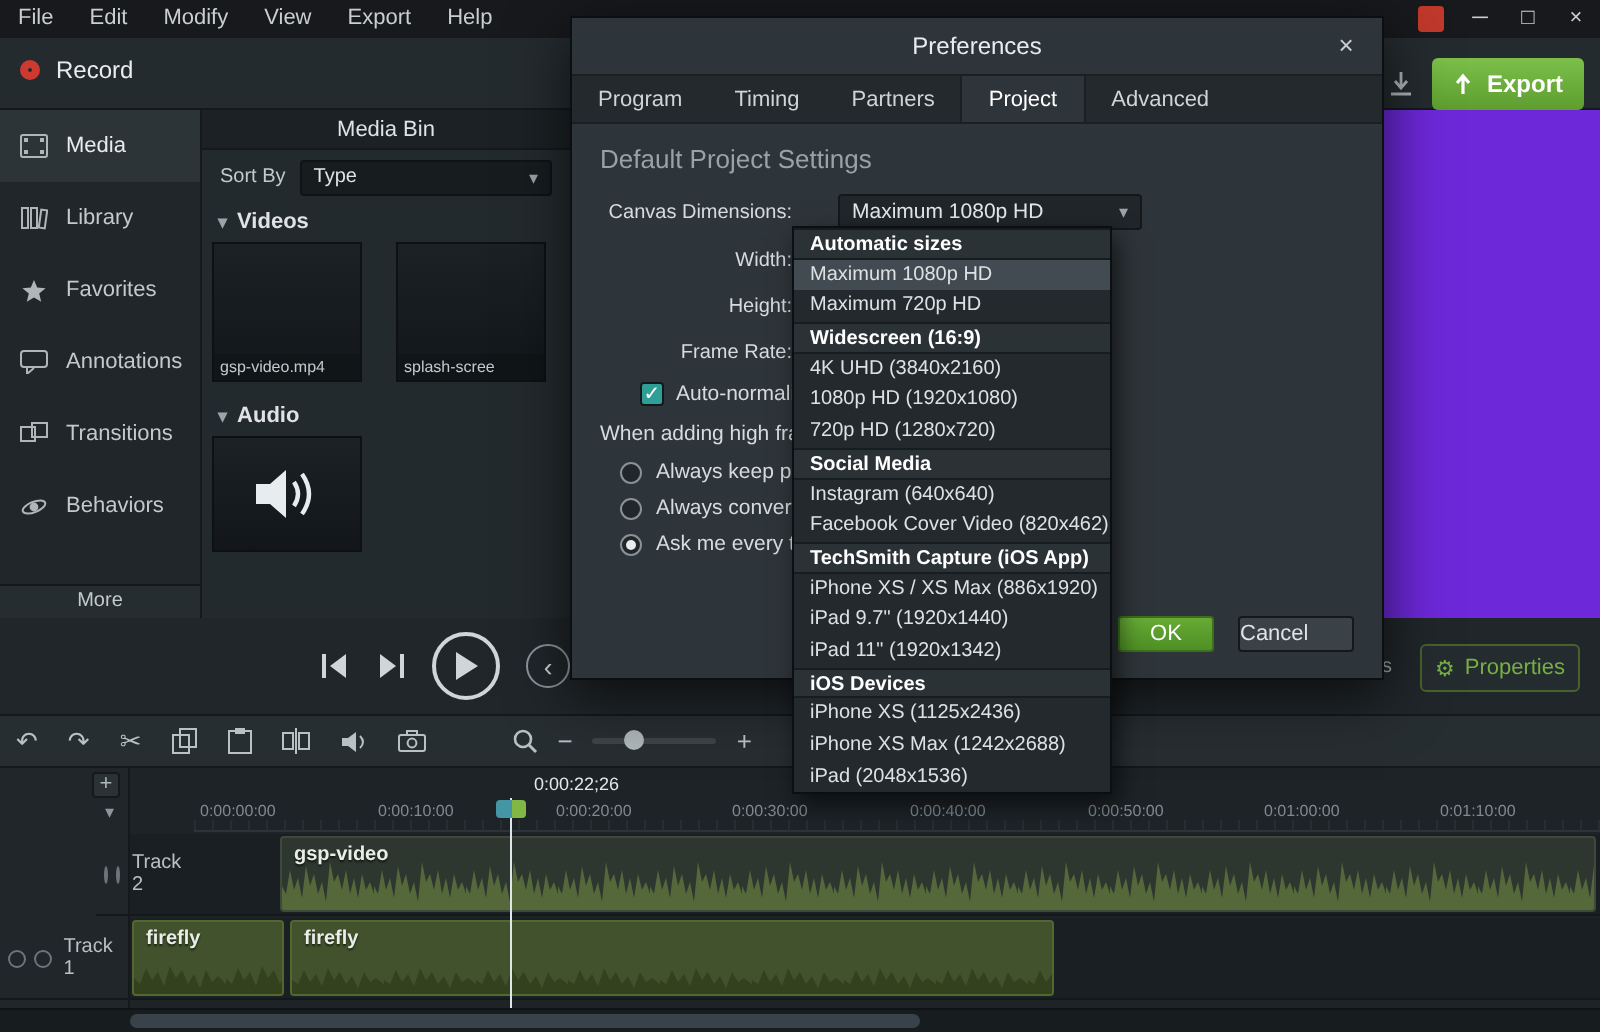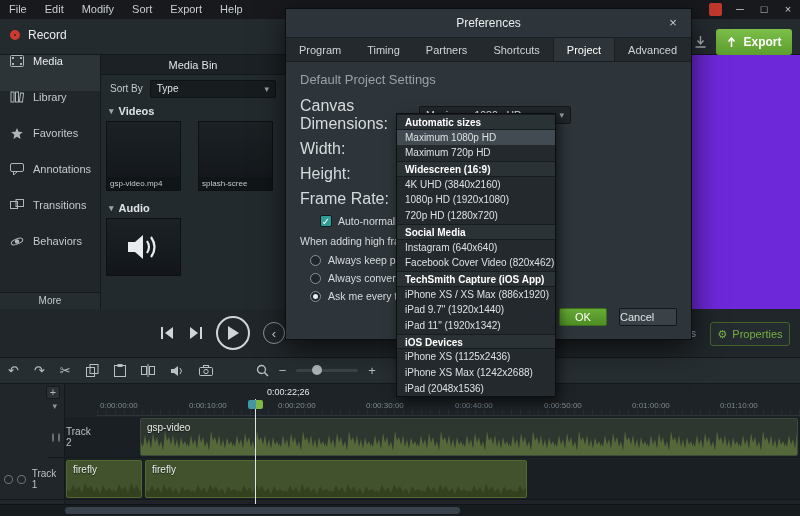--- a/index.html
+++ b/index.html
@@ -18,21 +18,21 @@
   
   .record-row { position:absolute; top:19px; left:0; right:0; height:36px; background:#242b2f; border-bottom:1px solid #15191c; z-index:3; }
   .record-btn { position:absolute; left:10px; top:9px; display:flex; align-items:center; gap:8px; font-size:12px; color:#e8ecee; }
   .record-dot { width:10px; height:10px; border:4px solid #cf3a30; border-radius:50%; }
   .arrow-btn { position:absolute; right:90px; top:11px; width:20px; height:24px; display:flex; align-items:center; justify-content:center; }
   .export-btn { position:absolute; right:8px; top:10px; width:76px; height:26px; border-radius:3px;
     background:linear-gradient(#7cbf4a,#5d9e2e); border:1px solid #47802１; color:#fff; font-size:12px; font-weight:bold;
     display:flex; align-items:center; justify-content:center; gap:6px; }
   
   .sidebar { position:absolute; top:55px; left:0; width:100px; height:237px; background:#20262a; z-index:2; }
-  .sidebar-item { height:36px; display:flex; align-items:flex-start; gap:9px; padding-left:10px; font-size:11px; color:#c3cacd; }
+  .sidebar-item { height:36px; display:flex; align-items:center; gap:9px; padding-left:10px; font-size:11px; color:#c3cacd; }
   .sidebar-item.active { background:#2d3438; color:#e8ecee; }
   .more-bar { position:absolute; top:292px; left:0; width:130px; height:17px; background:#262d31; border-top:1px solid #15191c; z-index:2;
     font-size:10px; color:#c3cacd; }
   .more-label { position:absolute; left:0; width:100px; text-align:center; line-height:16px; }
   .more-plus { position:absolute; right:6px; top:0; line-height:16px; font-size:12px; color:#aeb6ba; }
   
   .media-bin { position:absolute; top:55px; left:100px; width:185px; height:254px; background:#232a2e; border-left:1px solid #15191c; z-index:2; }
   .bin-header { height:20px; background:#1b2124; border-bottom:1px solid #15191c; text-align:center; font-size:11px; color:#dfe3e5; line-height:20px; }
   .sort-row { height:27px; display:flex; align-items:center; gap:7px; padding:0 9px; font-size:10px; color:#c3cacd; }
   .sort-select { flex:1; height:18px; background:#171c1f; border:1px solid #0f1315; border-radius:2px; display:flex; align-items:center; justify-content:space-between; padding:0 6px; font-size:10px; color:#dfe3e5; }
@@ -60,21 +60,21 @@
   .timeline { position:absolute; top:384px; left:0; right:0; bottom:0; background:#1d2327; }
   .tl-gutter { position:absolute; left:0; top:0; width:65px; bottom:12px; background:#20262a; border-right:1px solid #15191c; z-index:3; }
   .gutter-plus { position:absolute; right:4px; top:2px; width:14px; height:13px; background:#2b3236; border:1px solid #15191c; border-radius:2px; color:#aeb6ba; font-size:11px; line-height:11px; text-align:center; }
   .gutter-chevron { position:absolute; right:7px; top:17px; color:#8d969b; font-size:9px; }
   .gutter-track { position:absolute; left:0; right:0; height:41px; border-bottom:1px solid #15191c; display:flex; align-items:center; gap:4px; padding-left:4px; }
   .toggle-dot { width:9px; height:9px; border:1px solid #6b7479; border-radius:50%; }
   .track-name { font-size:10px; color:#b9c1c5; margin-left:2px; }
   .ruler { position:absolute; left:65px; right:0; top:15px; height:17px; border-bottom:1px solid #2c3438;
     background:repeating-linear-gradient(90deg, #262e33 0 1px, transparent 1px 9px); background-size:100% 5px; background-position:0 100%; background-repeat:no-repeat;margin-left:32px; }
   .ruler-label { position:absolute; top:2px; font-size:8px; color:#7f8a90; white-space:nowrap; }
-  .track-row { position:absolute; left:65px; right:0; height:41px; background:#1a1f23; border-bottom:1px solid #14181b; }
+  .track-row { position:absolute; left:65px; right:0; height:41px; background:#1a1f23; border-bottom:1px solid #14181b;font-weight:bold; }
   .track2 { top:33px; } .track1 { top:75px; }
   .gut2 { top:33px;margin-left:48px; } .gut1 { top:75px; }
   .clip { position:absolute; top:1px; bottom:1px; border-radius:2px; overflow:hidden; }
   .clip-gsp { left:75px; right:2px; background:#2e3630; border:1px solid #3d4a39; }
   .clip-ff1 { left:1px; width:76px; background:#41522c; border:1px solid #52682f; }
   .clip-ff2 { left:80px; width:382px; background:#41522c; border:1px solid #52682f; }
   .clip-label { position:absolute; top:3px; left:6px; font-size:10px; color:#e9eee9; z-index:2; text-shadow:0 1px 1px rgba(0,0,0,.6); }
   .clip-wave { position:absolute; left:0; right:0; bottom:0; height:26px; }
   .playhead-line { position:absolute; left:255px; top:15px; bottom:12px; width:1px; background:#dfe6e8; z-index:6; }
   .playhead-head { position:absolute; left:248px; top:16px; width:15px; height:9px; z-index:7; display:flex; border-radius:2px; overflow:hidden; }
@@ -85,21 +85,21 @@
   
   .dialog { position:absolute; left:285px; top:8px; width:407px; height:332px; background:#2e353a; border:1px solid #0c0f11; box-shadow:0 8px 28px rgba(0,0,0,.65); z-index:40; }
   .dialog-title { position:relative; height:28px; text-align:center; font-size:12px; color:#e8ecee; line-height:28px; }
   .dialog-close { position:absolute; right:8px; top:0; width:20px; text-align:center; line-height:28px; font-size:13px; color:#c9ced1; }
   .tabs { display:flex; height:25px; background:#23292d; border-top:1px solid #1a1f22; border-bottom:1px solid #1a1f22; }
   .tab { padding:0 13px; font-size:11px; line-height:24px; color:#cfd4d7; }
   .tab.active { background:#2e353a; color:#ffffff; border-left:1px solid #1a1f22; border-right:1px solid #1a1f22; }
   .dialog-body { position:relative; padding:8px 14px 0 14px; font-size:11px; }
   .dlg-heading { font-size:13px; color:#98a2a7; margin:2px 0 10px 0; }
   .form-row { display:flex; align-items:center; margin-bottom:7px; }
-  .form-label { width:96px; margin-right:23px; color:#d6dbde; font-size:16px; flex:none; }
+  .form-label { width:96px; text-align:right; margin-right:23px; color:#d6dbde; font-size:10px; flex:none; }
   .select-box { width:152px; height:18px; background:#20262a; border:1px solid #14181b; border-radius:2px; display:flex; align-items:center; justify-content:space-between; padding:0 6px; font-size:10.5px; color:#e3e8ea; }
   .num-field { width:72px; height:16px; background:#20262a; border:1px solid #14181b; border-radius:2px; }
   .checkbox { width:12px; height:12px; background:#2f9e96; border:1px solid #14181b; border-radius:2px; color:#fff; font-size:10px; line-height:11px; text-align:center; margin-right:6px; flex:none; }
   .plain-label { color:#d6dbde; font-size:10.5px; }
   .radio-row { display:flex; align-items:center; margin:0 0 6px 10px; }
   .radio { width:11px; height:11px; border:1px solid #8a9297; border-radius:50%; background:#20262a; margin-right:7px; position:relative; flex:none; }
   .radio.sel::after { content:''; position:absolute; left:2px; top:2px; width:5px; height:5px; border-radius:50%; background:#e8ecee; }
   .dlg-buttons { position:absolute; left:0; right:14px; top:299px; display:flex; justify-content:flex-end; gap:12px; }
   .btn-ok { width:48px; height:18px; background:linear-gradient(#67aa35,#4f8f24); border:1px solid #3c701a; border-radius:2px; color:#fff; font-size:11px; text-align:center; line-height:17px; }
   .btn-cancel { width:58px; height:18px; background:#3a4247; border:1px solid #14181b; border-radius:2px; color:#dfe3e5; font-size:11px; line-height:17px; }
@@ -113,21 +113,21 @@
 <body>
 
 <div class="app">
 
   <div class="titlebar-title">TechSmith Camtasia - Getting Started Project</div>
 
   <div class="menubar">
     <div class="menu-item">File</div>
     <div class="menu-item">Edit</div>
     <div class="menu-item">Modify</div>
-    <div class="menu-item">Sort</div>
+    <div class="menu-item">View</div>
     <div class="menu-item">Export</div>
     <div class="menu-item">Help</div>
   </div>
   <div class="win-controls">
     <div class="ts-badge"></div>
     <div class="win-btn">─</div>
     <div class="win-btn">□</div>
     <div class="win-btn">×</div>
   </div>
 
@@ -389,21 +389,20 @@
 
   <div class="dialog">
     <div class="dialog-title">
       <span>Preferences</span>
       <span class="dialog-close">×</span>
     </div>
     <div class="tabs">
       <div class="tab">Program</div>
       <div class="tab">Timing</div>
       <div class="tab">Partners</div>
-      <div class="tab">Shortcuts</div>
       <div class="tab active">Project</div>
       <div class="tab">Advanced</div>
     </div>
     <div class="dialog-body">
       <div class="dlg-heading">Default Project Settings</div>
 
       <div class="form-row">
         <div class="form-label">Canvas Dimensions:</div>
         <div class="select-box">
           <span>Maximum 1080p HD</span>

